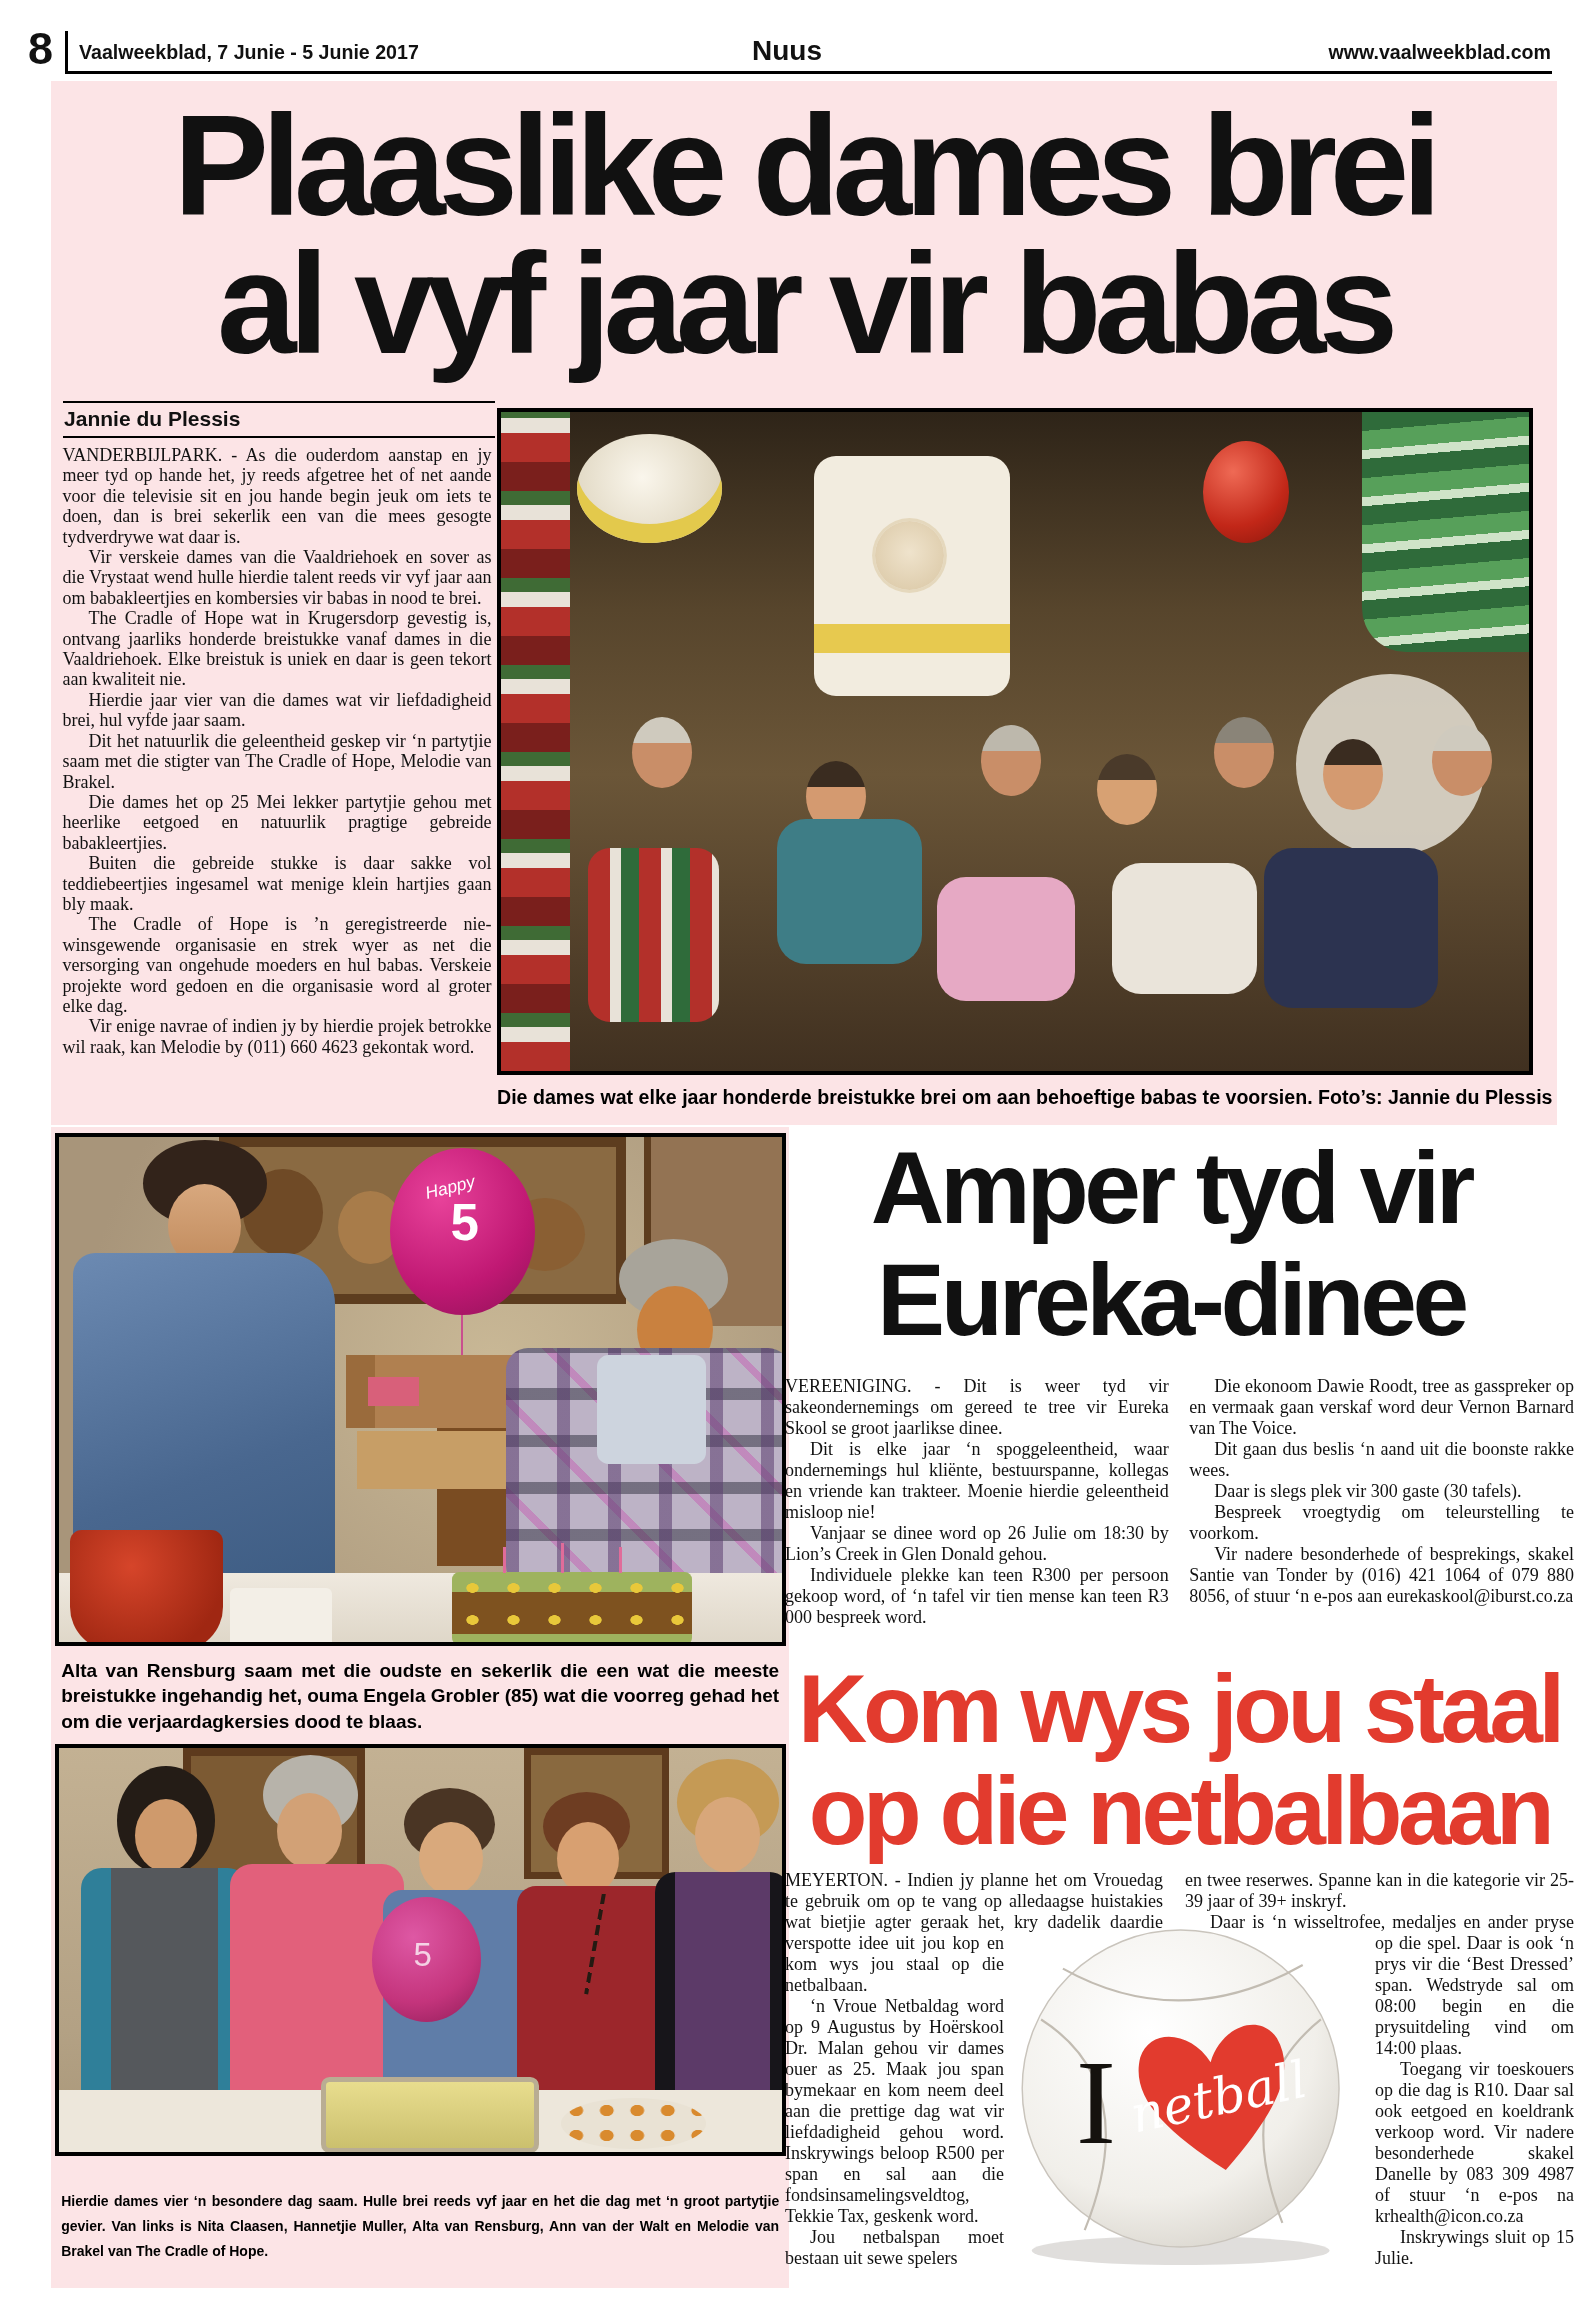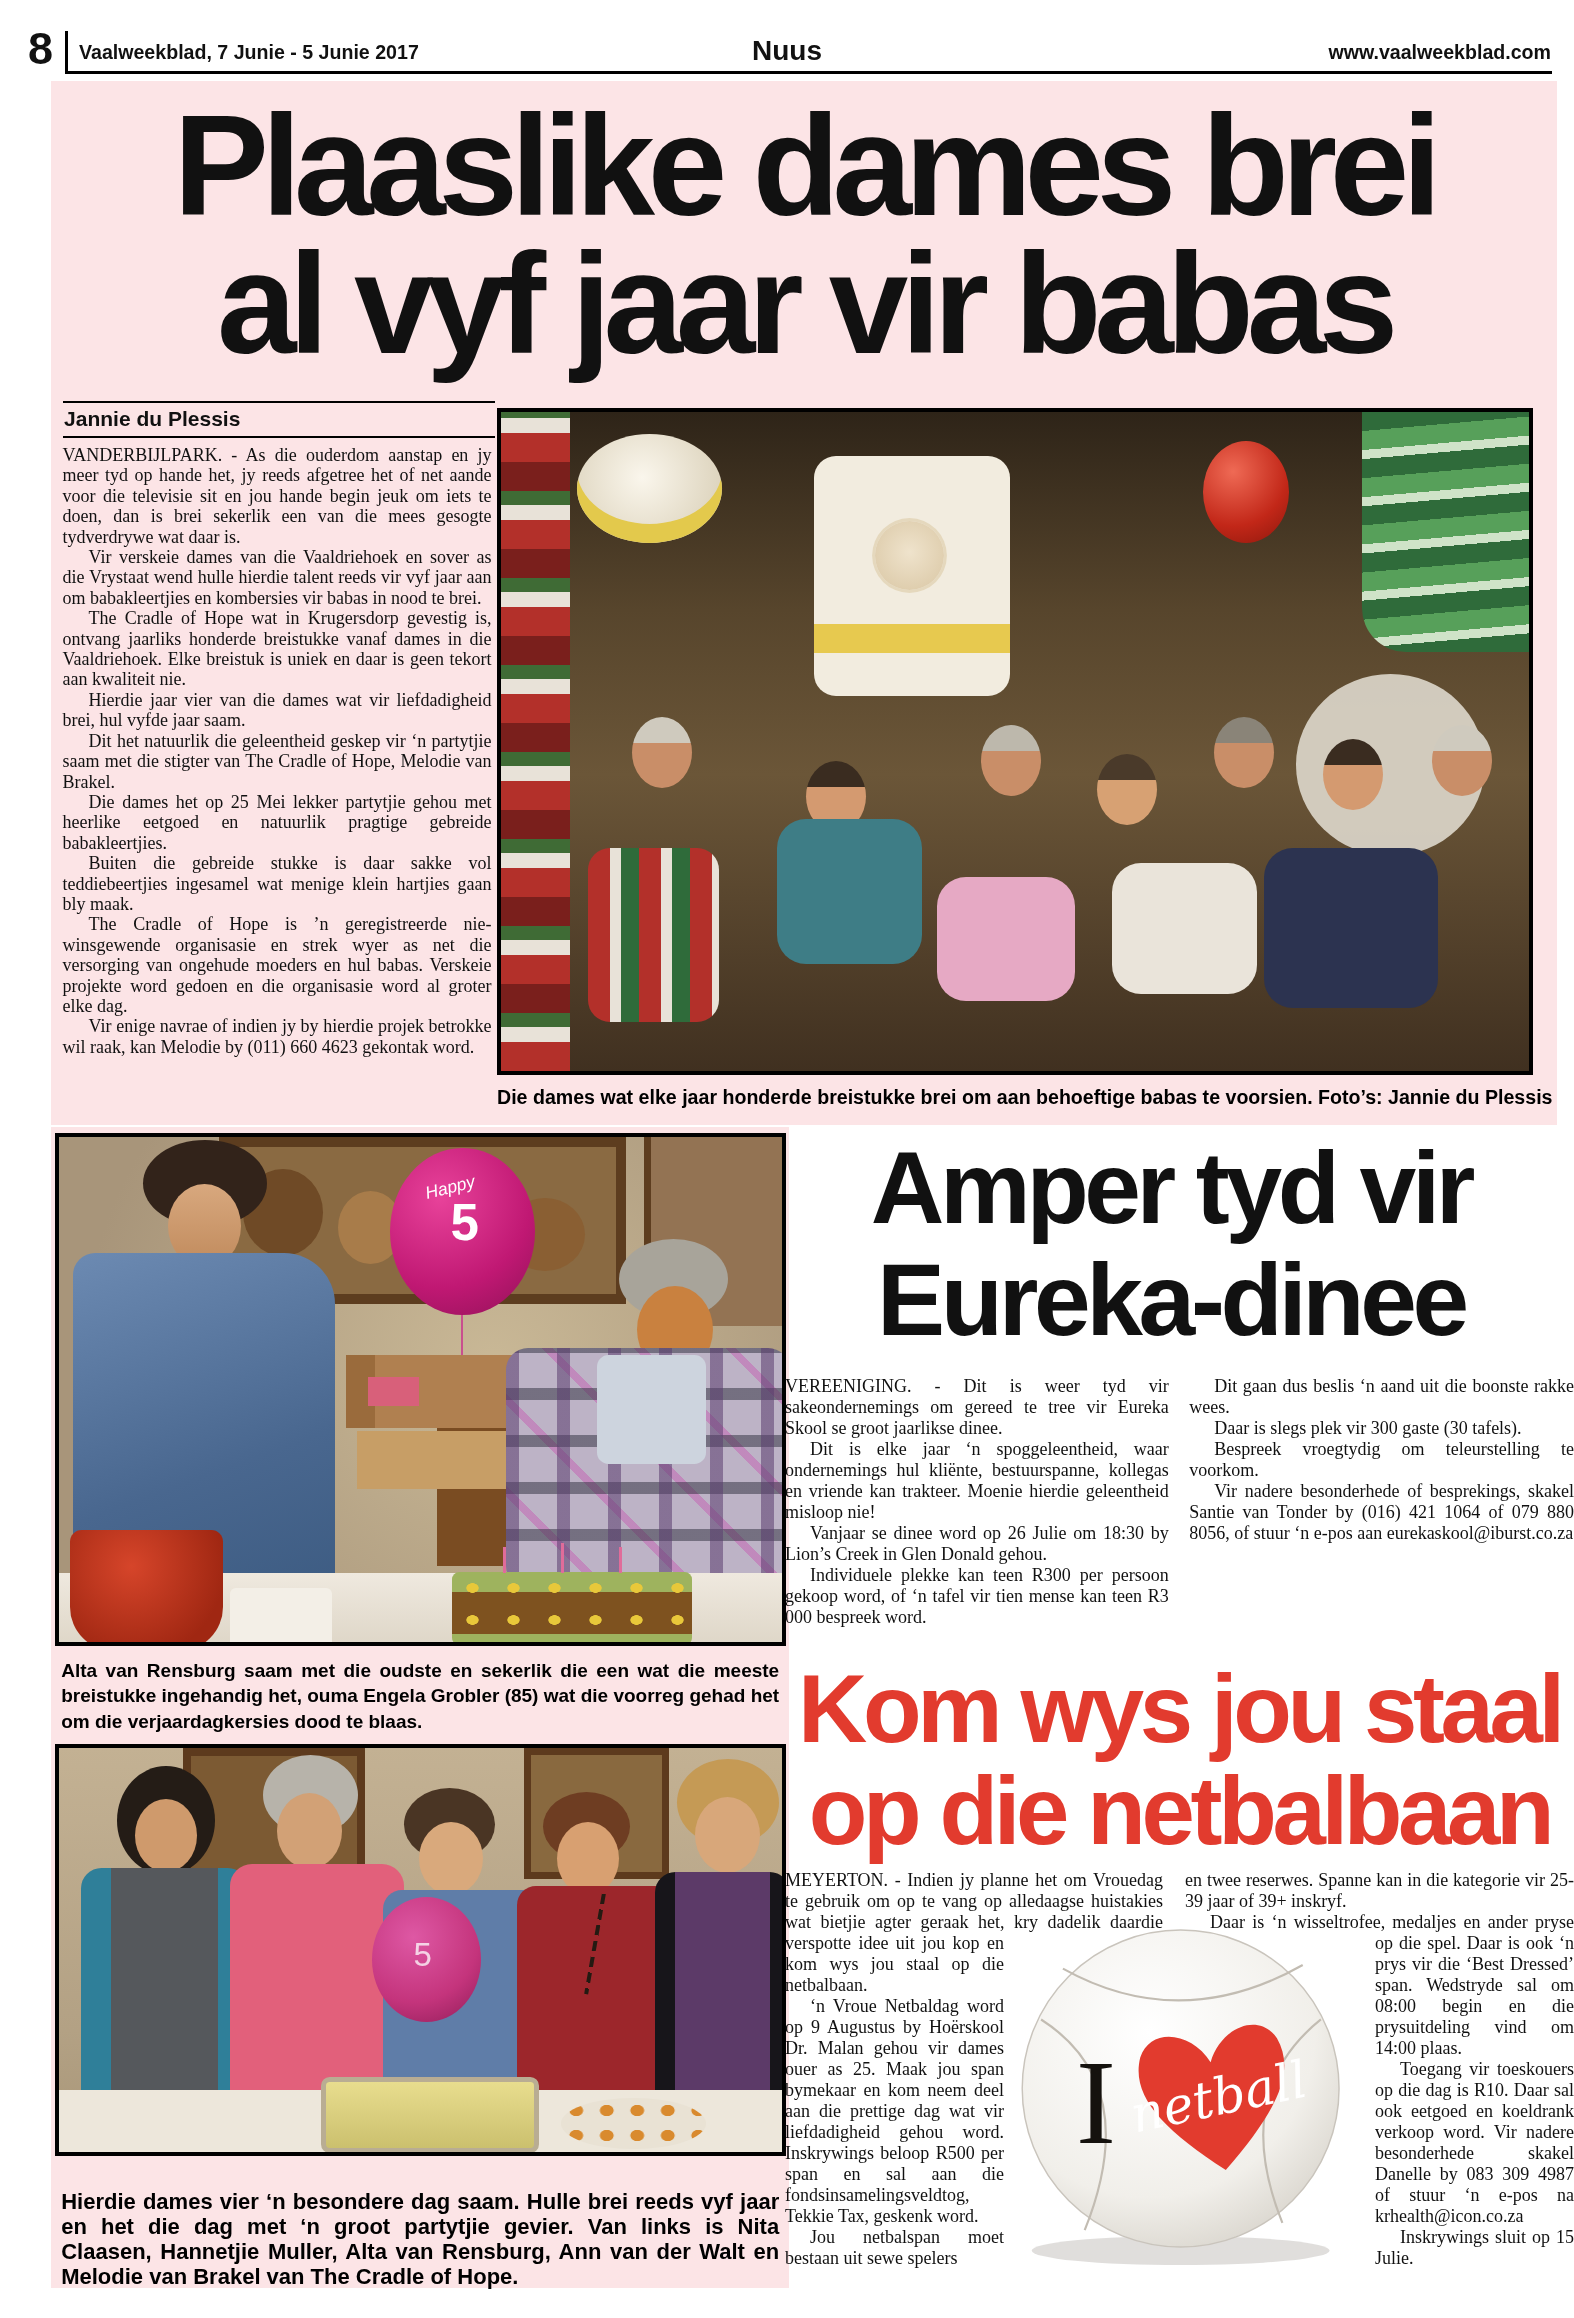--- a/index.html
+++ b/index.html
@@ -188,34 +188,35 @@
       <div class="ph rnd" style="left:636px;top:49px;width:65px;height:76px;background:#d8a77a;"></div>
       <div class="ph" style="left:596px;top:124px;width:135px;height:288px;border-radius:20.4px 20.4px 0 0;
            background:linear-gradient(90deg,#17151a 0 15%,#5c3a68 15% 85%,#17151a 85%);"></div>
       <div class="ph" style="left:0;top:342px;width:731px;height:70px;background:#ede7db;"></div>
       <div class="ph" style="left:262px;top:329px;width:218px;height:76px;border:5.8px solid #b9ad93;box-sizing:border-box;border-radius:8.7px;
            background:linear-gradient(180deg,#e8dd8e,#cbc06e);"></div>
       <div class="ph rnd" style="left:502px;top:350px;width:145px;height:51px;background:#e9e2d4;
            background-image:radial-gradient(#d98a2e 6.5px,transparent 7.3px);background-size:30.5px 25px;"></div>
     </div>
 
-    <div class="abs caption cap-multi" style="left:10.2px;top:1062px;width:718px;font-size:22px;line-height:25px;">Hierdie dames vier ‘n besondere dag saam. Hulle brei reeds vyf jaar en het die dag met ‘n groot partytjie gevier. Van links is Nita Claasen, Hannetjie Muller, Alta van Rensburg, Ann van der Walt en Melodie van Brakel van The Cradle of Hope.</div>
+    <div class="abs caption cap-multi" style="left:10.2px;top:1062px;width:718px;font-size:14px;line-height:25px;">Hierdie dames vier ‘n besondere dag saam. Hulle brei reeds vyf jaar en het die dag met ‘n groot partytjie gevier. Van links is Nita Claasen, Hannetjie Muller, Alta van Rensburg, Ann van der Walt en Melodie van Brakel van The Cradle of Hope.</div>
   </div>
 
   <div class="abs sub-head" style="left:785px;top:1133px;width:772px;">Amper tyd vir</div>
   <div class="abs sub-head" style="left:785px;top:1245px;width:772px;">Eureka-dinee</div>
 
   <div class="abs cols" style="left:785px;top:1376px;width:789px;gap:20.4px;">
     <div class="col" style="width:384px;">
       <p class="noindent">VEREENIGING. - Dit is weer tyd vir sakeondernemings om gereed te tree vir Eureka Skool se groot jaarlikse dinee.</p>
       <p>Dit is elke jaar ‘n spoggeleentheid, waar ondernemings hul kliënte, bestuurspanne, kollegas en vriende kan trakteer. Moenie hierdie geleentheid misloop nie!</p>
       <p>Vanjaar se dinee word op 26 Julie om 18:30 by Lion’s Creek in Glen Donald gehou.</p>
       <p>Individuele plekke kan teen R300 per persoon gekoop word, of ‘n tafel vir tien mense kan teen R3 000 bespreek word.</p>
     </div>
     <div class="col" style="width:385px;">
+      <p>Die ekonoom Dawie Roodt, tree as gasspreker op en vermaak gaan verskaf word deur Vernon Barnard van The Voice.</p>
       <p>Dit gaan dus beslis ‘n aand uit die boonste rakke wees.</p>
       <p>Daar is slegs plek vir 300 gaste (30 tafels).</p>
       <p>Bespreek vroegtydig om teleurstelling te voorkom.</p>
       <p>Vir nadere besonderhede of besprekings, skakel Santie van Tonder by (016) 421 1064 of 079 880 8056, of stuur ‘n e-pos aan eurekaskool@iburst.co.za</p>
     </div>
   </div>
 
   <div class="abs sub-head red" style="left:785px;top:1659px;width:789px;font-size:96px;line-height:1.05;">Kom wys jou staal</div>
   <div class="abs sub-head red" style="left:785px;top:1761px;width:789px;font-size:96px;line-height:1.05;">op die netbalbaan</div>
 

